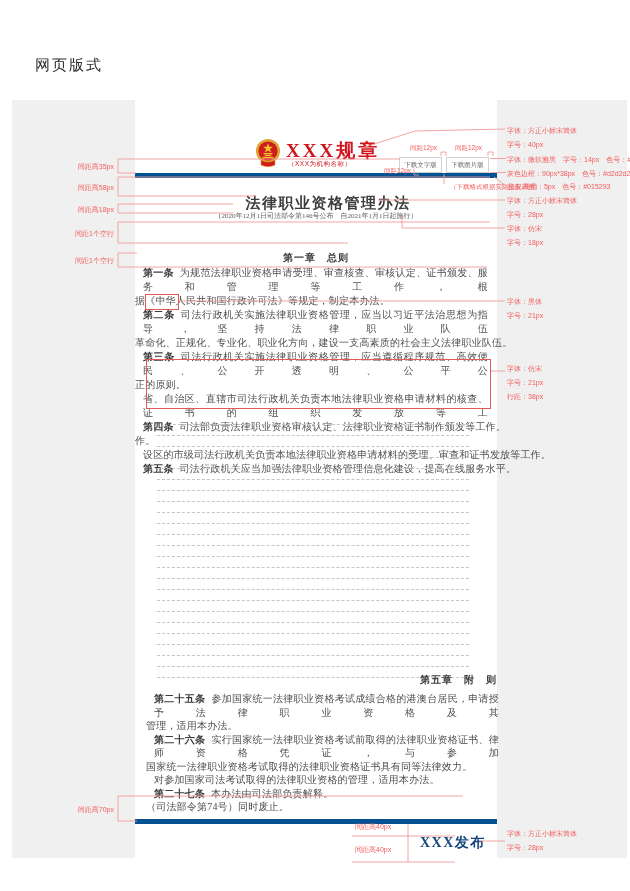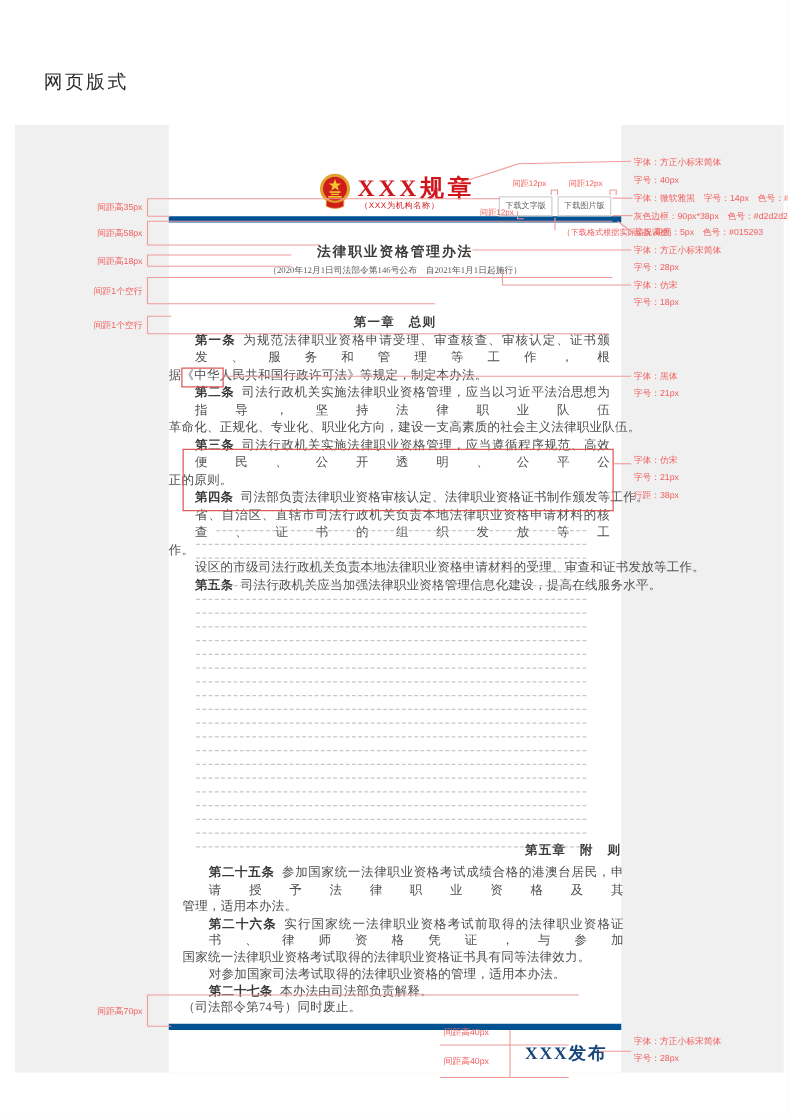--- a/index.html
+++ b/index.html
@@ -18,34 +18,34 @@
     font-weight:bold;font-size:19px;color:#d0161c;letter-spacing:3px;}
   .masthead-sub{left:288px;top:160px;font-size:6.5px;color:#d0161c;letter-spacing:.5px;}
   .blue-bar{left:135px;width:362px;height:4.5px;background:#015293;}
   .bar-top{top:173px;} .bar-bottom{top:819px;}
   
   .dl-btn{width:41px;height:14px;line-height:14px;text-align:center;background:#fff;
     border:1px solid #d2d2d2;font-size:6.5px;color:#666666;top:157px;cursor:pointer;}
   .dl-text{left:399px;} .dl-img{left:446px;}
   
   .doc-title{left:135px;top:194px;width:362px;text-align:center;
-    font-family:"Liberation Serif","DejaVu Serif",serif;font-weight:bold;font-size:11px;
-    color:#3c3c3c;letter-spacing:1.5px;}
+    font-family:"Liberation Serif","DejaVu Serif",serif;font-weight:bold;font-size:15px;
+    color:#3c3c3c;letter-spacing:1.5px;padding-left:12px;}
   .doc-date{left:135px;top:211px;width:362px;text-align:center;font-size:7px;color:#5a5a5a;
     font-family:"Liberation Serif","DejaVu Serif",serif;}
   .chapter{left:135px;width:362px;text-align:center;font-weight:bold;font-size:10px;
     color:#3c3c3c;font-family:"Liberation Serif","DejaVu Serif",serif;letter-spacing:1px;}
   .ch1{top:251px;} .ch5{top:673px;text-align:right;}
   .bodyblock{left:135px;width:353px;font-family:"Liberation Serif","DejaVu Serif",serif;
     font-size:10px;color:#4e4e4e;letter-spacing:.2px;}
   .s1{top:266px;} .s5{top:692px;margin-left:11px;}
   .s1 .line{height:14px;line-height:14px;}
   .s5 .line{height:13.5px;line-height:13.5px;}
   .line{white-space:nowrap;overflow:visible;}
-  .line.indent{padding-left:21px;}
+  .line.indent{padding-left:8px;}
   .line.full{white-space:normal;text-align:justify;text-align-last:justify;height:auto;}
   .line b{font-weight:bold;color:#3a3a3a;margin-right:6px;}
   
   .dots{left:157px;top:424px;width:312px;}
   .dotrow{height:10px;border-top:1px dashed #c6c6c6;}
   .dotrow.first{margin-left:16px;width:296px;}
   
   .hl-box{border:1px solid #e05a5a;background:transparent;}
   .box-art2{left:145px;top:294px;width:32px;height:14px;}
   .box-para{left:146px;top:359px;width:343px;height:48px;}
@@ -87,22 +87,22 @@
 <div class="abs doc-date">（2020年12月1日司法部令第146号公布　自2021年1月1日起施行）</div>
 <div class="abs chapter ch1">第一章　总则</div>
 
 <div class="abs bodyblock s1">
     <div class="line indent full"><b>第一条</b><span>为规范法律职业资格申请受理、审查核查、审核认定、证书颁发、服务和管理等工作，根</span></div>
     <div class="line"><span>据《中华人民共和国行政许可法》等规定，制定本办法。</span></div>
     <div class="line indent full"><b>第二条</b><span>司法行政机关实施法律职业资格管理，应当以习近平法治思想为指导，坚持法律职业队伍</span></div>
     <div class="line"><span>革命化、正规化、专业化、职业化方向，建设一支高素质的社会主义法律职业队伍。</span></div>
     <div class="line indent full"><b>第三条</b><span>司法行政机关实施法律职业资格管理，应当遵循程序规范、高效便民、公开透明、公平公</span></div>
     <div class="line"><span>正的原则。</span></div>
+    <div class="line indent full"><span>省、自治区、直辖市司法行政机关负责本地法律职业资格申请材料的核查、证书的组织发放等工</span></div>
     <div class="line indent"><b>第四条</b><span>司法部负责法律职业资格审核认定、法律职业资格证书制作颁发等工作。</span></div>
-    <div class="line indent full"><span>省、自治区、直辖市司法行政机关负责本地法律职业资格申请材料的核查、证书的组织发放等工</span></div>
     <div class="line"><span>作。</span></div>
     <div class="line indent"><span>设区的市级司法行政机关负责本地法律职业资格申请材料的受理、审查和证书发放等工作。</span></div>
     <div class="line indent"><b>第五条</b><span>司法行政机关应当加强法律职业资格管理信息化建设，提高在线服务水平。</span></div>
   </div>
 
 <div class="abs hl-box box-art2"></div>
 <div class="abs hl-box box-para"></div>
 
 <div class="abs dots">
     <div class="dotrow first"></div>

